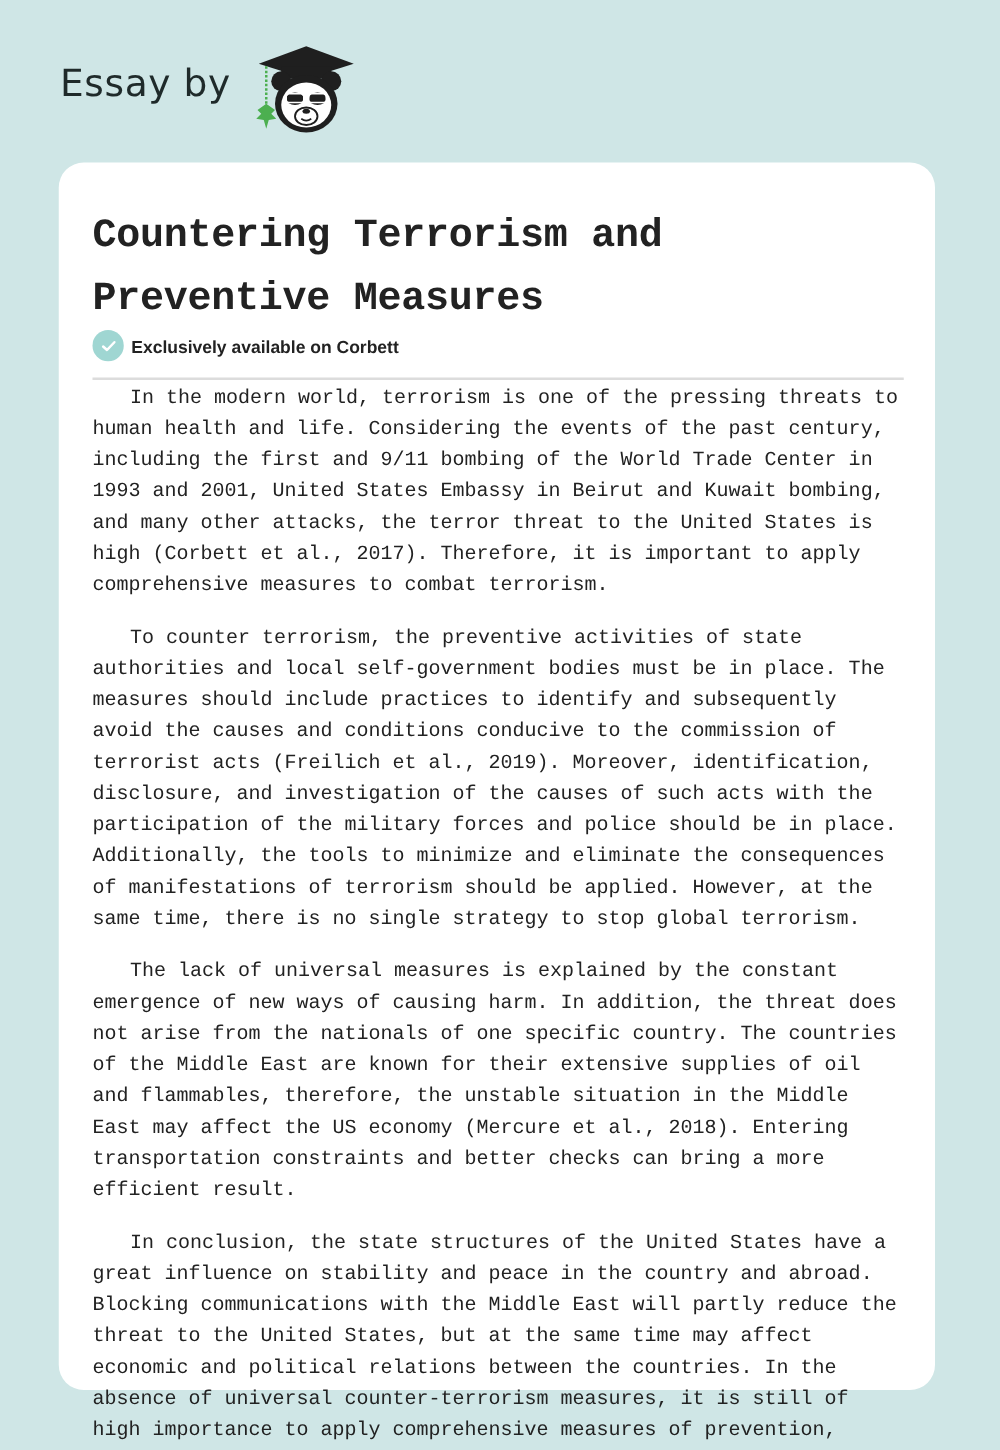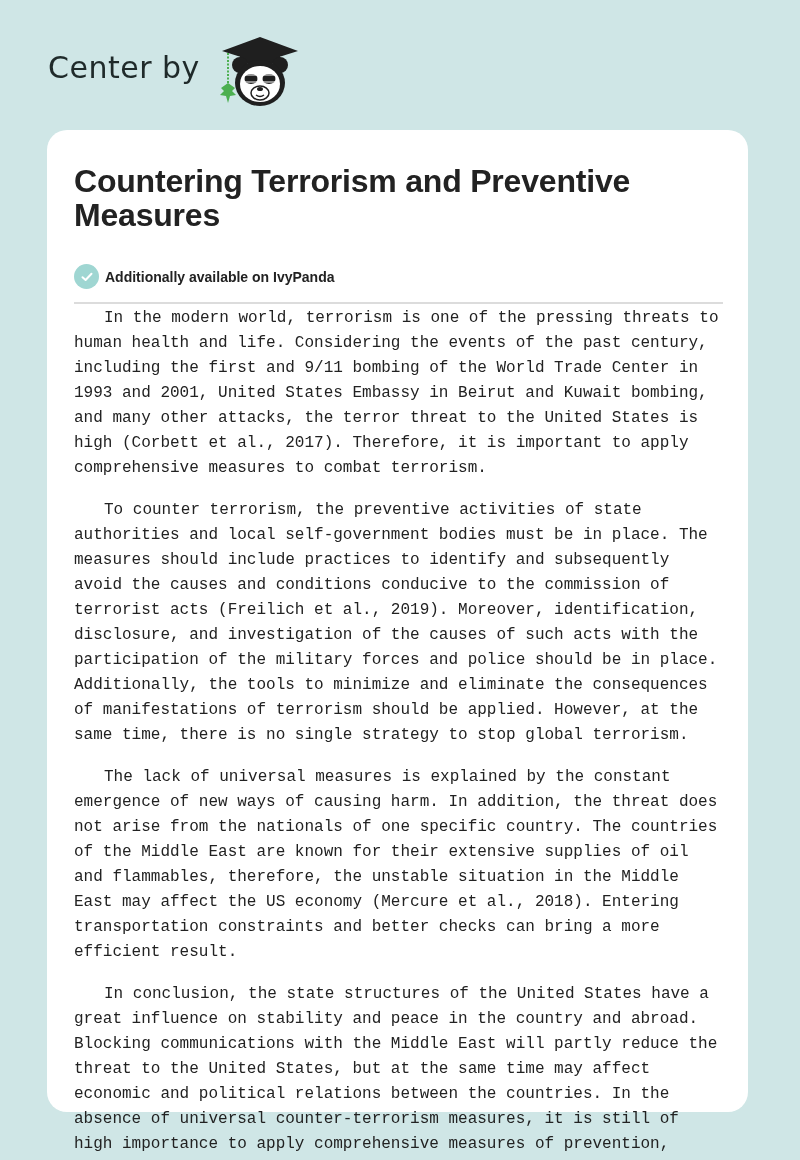--- a/index.html
+++ b/index.html
@@ -55,24 +55,24 @@
       width: 701px;
       height: 982px;
       background: #ffffff;
       border-radius: 20px;
     }
     .title {
       position: absolute;
       left: 27px;
       top: 34px;
       width: 640px;
-      font-family: Liberation Sans, sans-serif;
+      font-family: Liberation Mono, monospace;
       font-weight: bold;
       font-size: 32px;
-      line-height: 34px;
+      line-height: 50px;
       color: #222;
       letter-spacing: -0.2px;
     }
     .badge {
       position: absolute;
       left: 27px;
       top: 134px;
       display: flex;
       align-items: center;
     }
@@ -111,21 +111,21 @@
       line-height: 25px;
       color: #222;
       text-indent: 30px;
       margin-bottom: 17px;
     }
   </style>
 </head>
 <body>
 
 <div class="header">
-  <span class="essay-by">Center by</span>
+  <span class="essay-by">Essay by</span>
   <span class="logo-mark">
     <svg width="88" height="78" viewBox="0 0 88 78">
 
       <polygon points="44,6 82,20 44,32 6,20" fill="#1f1f1f"></polygon>
       <rect x="24" y="22" width="40" height="10" fill="#1f1f1f"></rect>
 
       <line x1="12" y1="22" x2="12" y2="54" stroke="#4caf50" stroke-width="2" stroke-dasharray="2,1.5"></line>
 
       <path d="M12 52 L5 57 L8 60 L4 64 L10 65 L12 72 L14 65 L20 64 L16 60 L19 57 Z" fill="#4caf50"></path>
 
@@ -149,21 +149,21 @@
 
 <div class="card">
   <h1 class="title">Countering Terrorism and Preventive Measures</h1>
 
   <div class="badge">
     <span class="check">
       <svg width="12" height="10" viewBox="0 0 12 10">
         <path d="M1.5 5.2 L4.6 8 L10.5 1.8" fill="none" stroke="#ffffff" stroke-width="2" stroke-linecap="round" stroke-linejoin="round"></path>
       </svg>
     </span>
-    <span class="badge-text">Additionally available on IvyPanda</span>
+    <span class="badge-text">Exclusively available on Corbett</span>
   </div>
 
   <div class="divider"></div>
 
   <div class="body-text">
     <p>In the modern world, terrorism is one of the pressing threats to human health and life. Considering the events of the past century, including the first and 9/11 bombing of the World Trade Center in 1993 and 2001, United States Embassy in Beirut and Kuwait bombing, and many other attacks, the terror threat to the United States is high (Corbett et al., 2017). Therefore, it is important to apply comprehensive measures to combat terrorism.</p>
     <p>To counter terrorism, the preventive activities of state authorities and local self-government bodies must be in place. The measures should include practices to identify and subsequently avoid the causes and conditions conducive to the commission of terrorist acts (Freilich et al., 2019). Moreover, identification, disclosure, and investigation of the causes of such acts with the participation of the military forces and police should be in place. Additionally, the tools to minimize and eliminate the consequences of manifestations of terrorism should be applied. However, at the same time, there is no single strategy to stop global terrorism.</p>
     <p>The lack of universal measures is explained by the constant emergence of new ways of causing harm. In addition, the threat does not arise from the nationals of one specific country. The countries of the Middle East are known for their extensive supplies of oil and flammables, therefore, the unstable situation in the Middle East may affect the US economy (Mercure et al., 2018). Entering transportation constraints and better checks can bring a more efficient result.</p>
     <p>In conclusion, the state structures of the United States have a great influence on stability and peace in the country and abroad. Blocking communications with the Middle East will partly reduce the threat to the United States, but at the same time may affect economic and political relations between the countries. In the absence of universal counter-terrorism measures, it is still of high importance to apply comprehensive measures of prevention, studying the events that happened, and involving the police and military forces to combat the threats.</p>
   </div>

